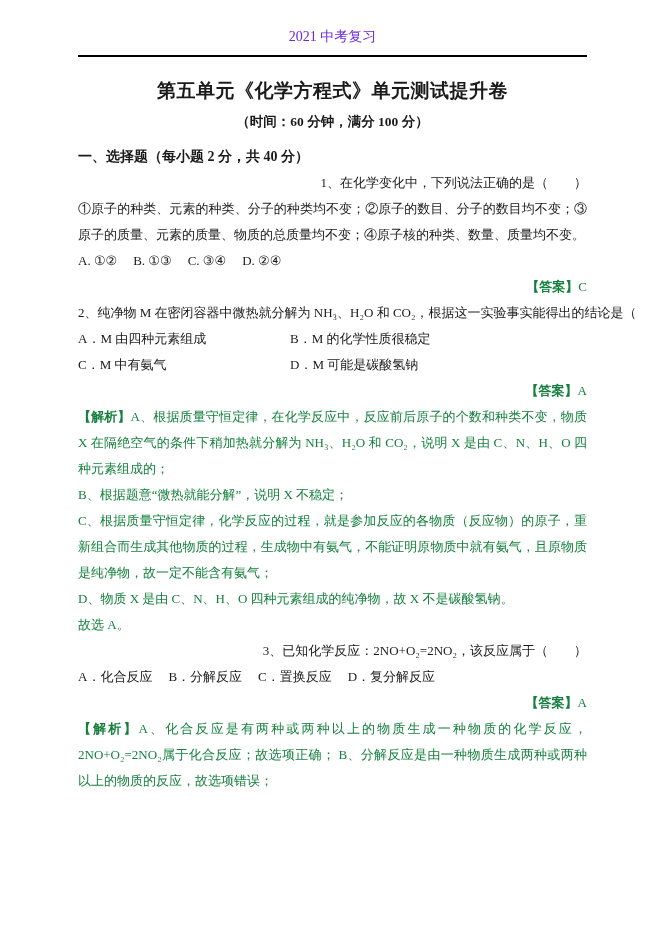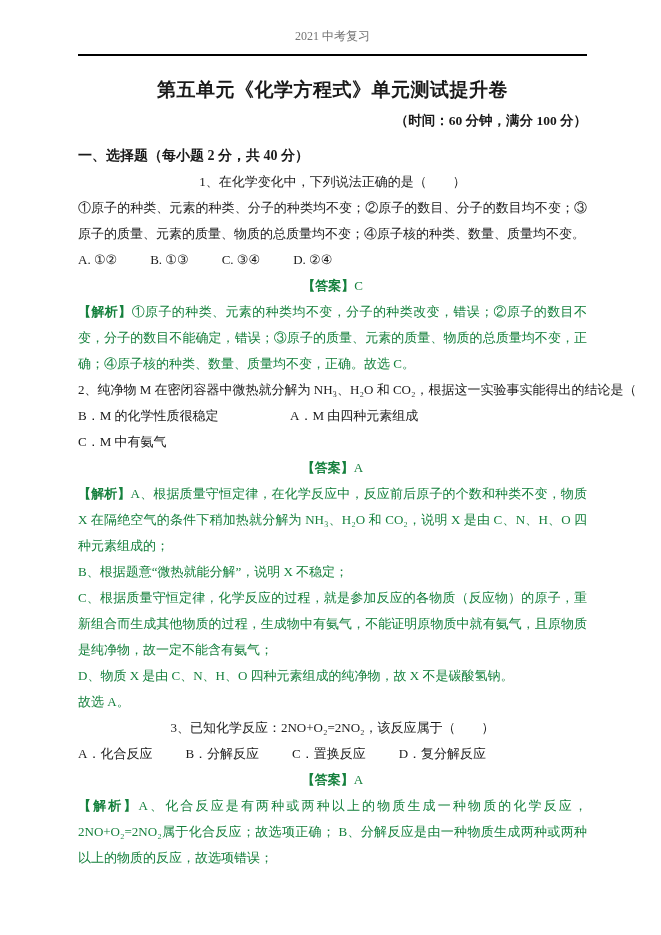--- a/index.html
+++ b/index.html
@@ -13,22 +13,22 @@
     overflow: hidden;
     font-family: "Liberation Serif", "DejaVu Serif", serif;
     color: #1a1a1a;
   }
   .page {
     padding: 0 74px 0 78px;
   }
   .header-text {
     padding-top: 28px;
     text-align: center;
-    font-size: 12px;
-    color: #737373;
+    font-size: 14px;
+    color: #6d28d9;
   }
   .header-rule {
     border-bottom: 2px solid #000;
     margin-top: 9px;
     height: 0;
   }
   .doc-title {
     margin: 21px 0 0 0;
     text-align: center;
     font-size: 19px;
@@ -47,42 +47,42 @@
     border-bottom: 1.5px solid #000;
     height: 12px;
     vertical-align: baseline;
     margin-right: 12px;
   }
   .blank.w1 { width: 73px; }
   .blank.w2 { width: 62px; }
   .blank.w3 { width: 70px; }
   .time-note {
     margin-top: 9px;
-    text-align: right;
+    text-align: center;
     font-size: 13.5px;
     font-weight: bold;
   }
   .section-heading {
     margin-top: 13px;
     font-size: 14px;
     font-weight: bold;
     line-height: 26px;
   }
   .line {
     margin: 0;
     font-size: 13px;
     line-height: 26px;
     text-align: justify;
   }
-  .nowrap { white-space: nowrap; text-align: center; }
+  .nowrap { white-space: nowrap; text-align: right; }
   .red { color: #15803d; }
   .label { font-weight: bold; }
   .opts-row {
     display: flex;
-    gap: 33px;
+    gap: 16px;
     font-size: 13px;
     line-height: 26px;
   }
   .opts-row.wide-gap { }
   .opts-grid {
     display: grid;
     grid-template-columns: 212px auto;
     font-size: 13px;
     line-height: 26px;
   }
@@ -104,27 +104,27 @@
 
   <p class="line nowrap">1、在化学变化中，下列说法正确的是（　　）</p>
   <p class="line">①原子的种类、元素的种类、分子的种类均不变；②原子的数目、分子的数目均不变；③原子的质量、元素的质量、物质的总质量均不变；④原子核的种类、数量、质量均不变。</p>
   <div class="opts-row">
     <span>A. ①②</span>
     <span>B. ①③</span>
     <span>C. ③④</span>
     <span>D. ②④</span>
   </div>
   <p class="line red nowrap"><span class="label">【答案】</span><span>C</span></p>
-  <p class="line red"><span class="label">【解析】</span><span>①原子的种类、元素的种类均不变，分子的种类改变，错误；②原子的数目不变，分子的数目不能确定，错误；③原子的质量、元素的质量、物质的总质量均不变，正确；④原子核的种类、数量、质量均不变，正确。故选 C。</span></p>
 
   <p class="line nowrap">2、纯净物 M 在密闭容器中微热就分解为 NH₃、H₂O 和 CO₂，根据这一实验事实能得出的结论是（　　）</p>
   <div class="opts-grid">
+    <span>A．M 由四种元素组成</span>
     <span>B．M 的化学性质很稳定</span>
-    <span>A．M 由四种元素组成</span>
     <span>C．M 中有氨气</span>
+    <span>D．M 可能是碳酸氢钠</span>
   </div>
   <p class="line red nowrap"><span class="label">【答案】</span><span>A</span></p>
   <p class="line red"><span class="label">【解析】</span><span>A、根据质量守恒定律，在化学反应中，反应前后原子的个数和种类不变，物质 X 在隔绝空气的条件下稍加热就分解为 NH₃、H₂O 和 CO₂，说明 X 是由 C、N、H、O 四种元素组成的；</span></p>
   <p class="line red">B、根据题意“微热就能分解”，说明 X 不稳定；</p>
   <p class="line red">C、根据质量守恒定律，化学反应的过程，就是参加反应的各物质（反应物）的原子，重新组合而生成其他物质的过程，生成物中有氨气，不能证明原物质中就有氨气，且原物质是纯净物，故一定不能含有氨气；</p>
   <p class="line red">D、物质 X 是由 C、N、H、O 四种元素组成的纯净物，故 X 不是碳酸氢钠。</p>
   <p class="line red">故选 A。</p>
 
   <p class="line nowrap">3、已知化学反应：2NO+O₂=2NO₂，该反应属于（　　）</p>
   <div class="opts-row wide-gap">

